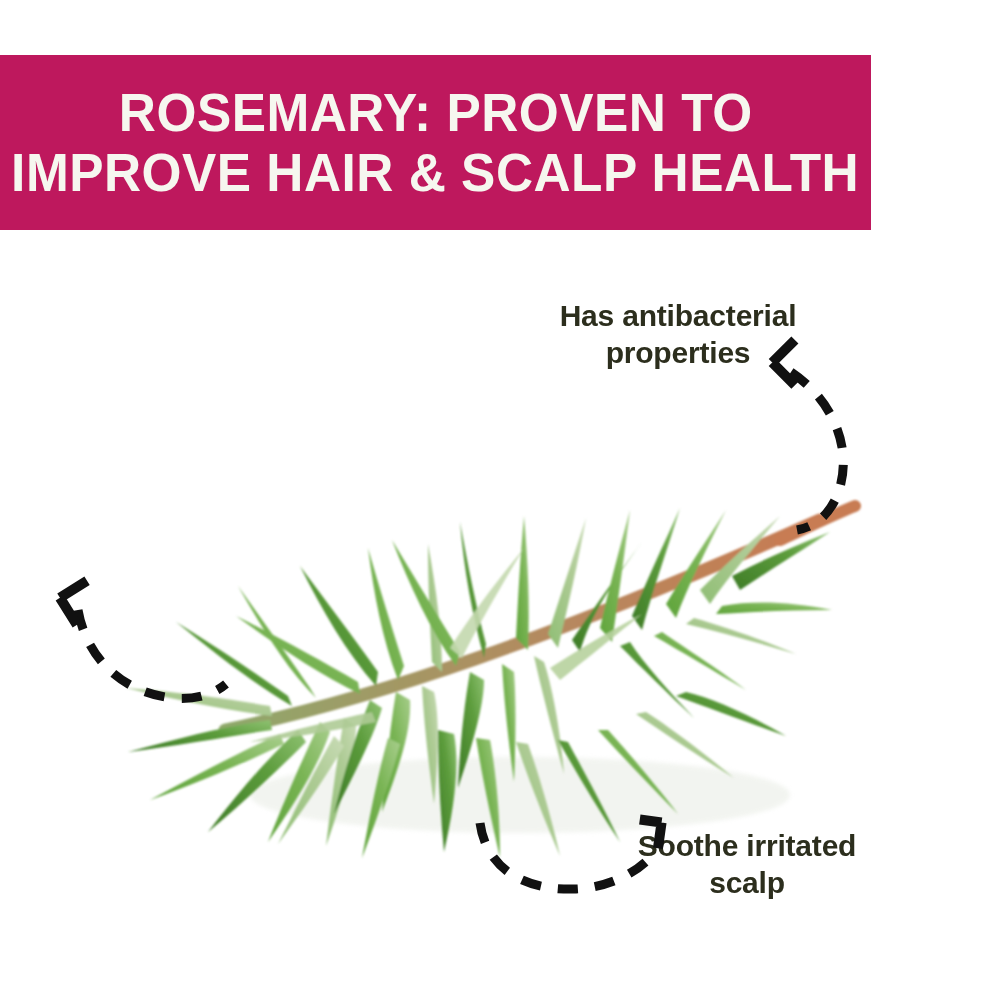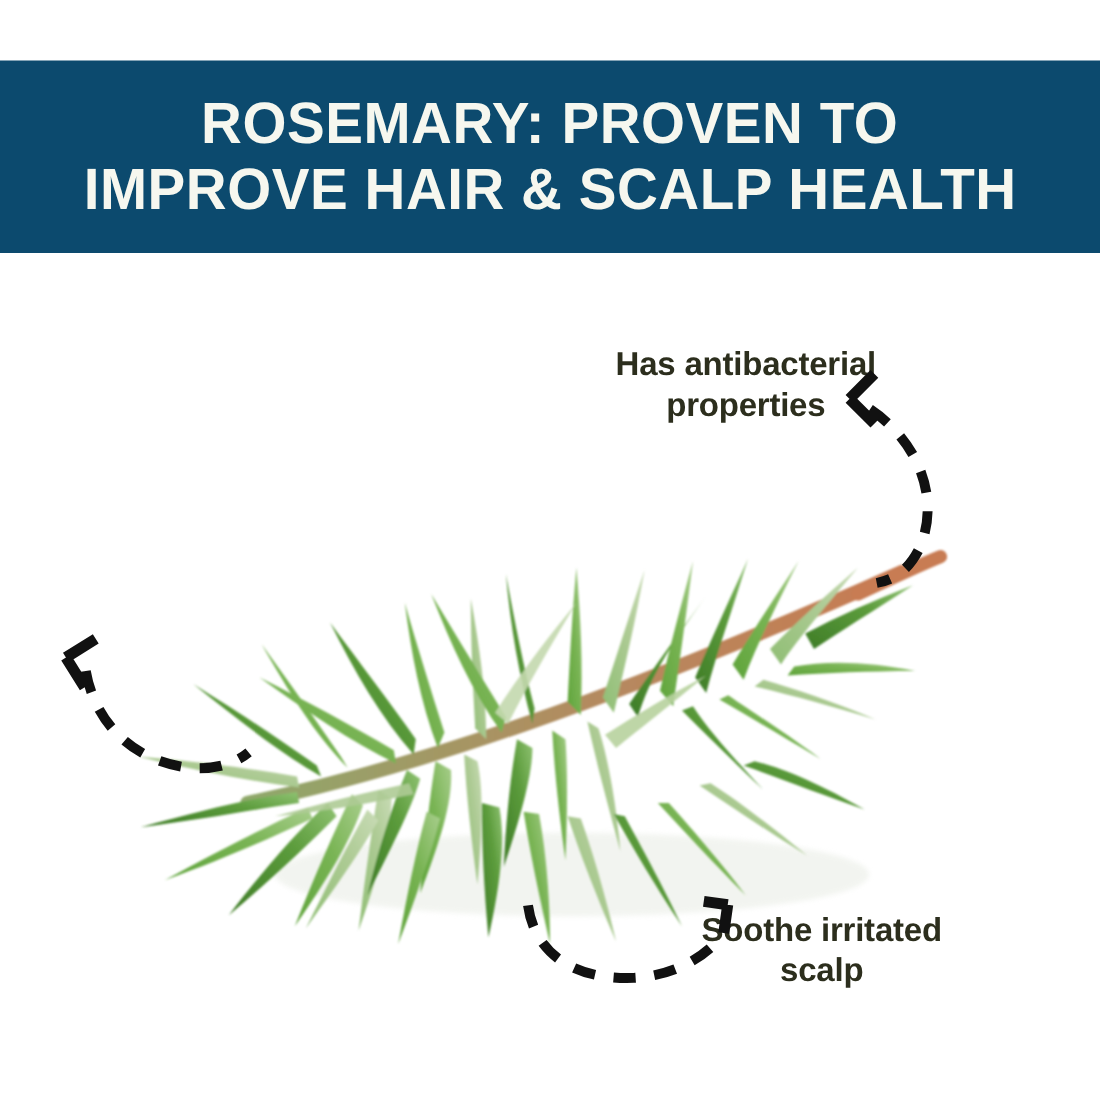--- a/index.html
+++ b/index.html
@@ -14,23 +14,23 @@
     background: #ffffff;
     overflow: hidden;
     font-family: "Liberation Sans", sans-serif;
   }
 
   
   #header-banner {
     position: absolute;
     left: 0;
     top: 55px;
-    width: 1000px;
+    width: 871px;
     height: 175px;
-    background: #0c4a6e;
+    background: #be185d;
     display: flex;
     flex-direction: column;
     align-items: center;
     justify-content: center;
   }
   .headline-line {
     color: #F6F7EF;
     font-family: "Liberation Sans Narrow", "Liberation Sans", sans-serif;
     font-weight: bold;
     font-size: 53px;
@@ -50,21 +50,21 @@
     font-family: "Liberation Sans", sans-serif;
     font-weight: bold;
     font-size: 30px;
     line-height: 1.22;
     text-align: center;
     white-space: pre-line;
     letter-spacing: -0.2px;
   }
   #callout-antibacterial {
     left: 508px;
-    top: 314px;
+    top: 298px;
     width: 340px;
     text-align: center;
   }
   #callout-circulation {
     left: 48px;
     top: 462px;
     width: 238px;
   }
   #callout-soothe {
     left: 592px;

